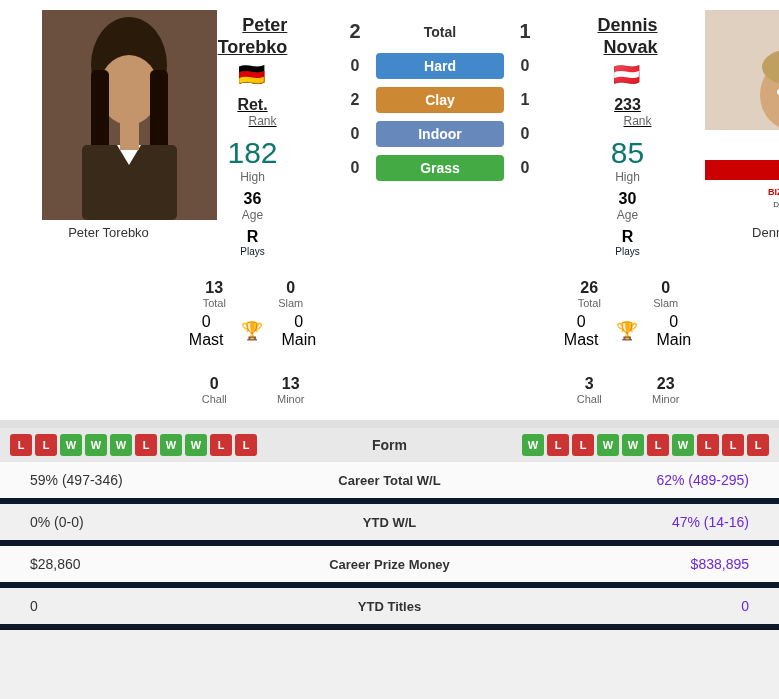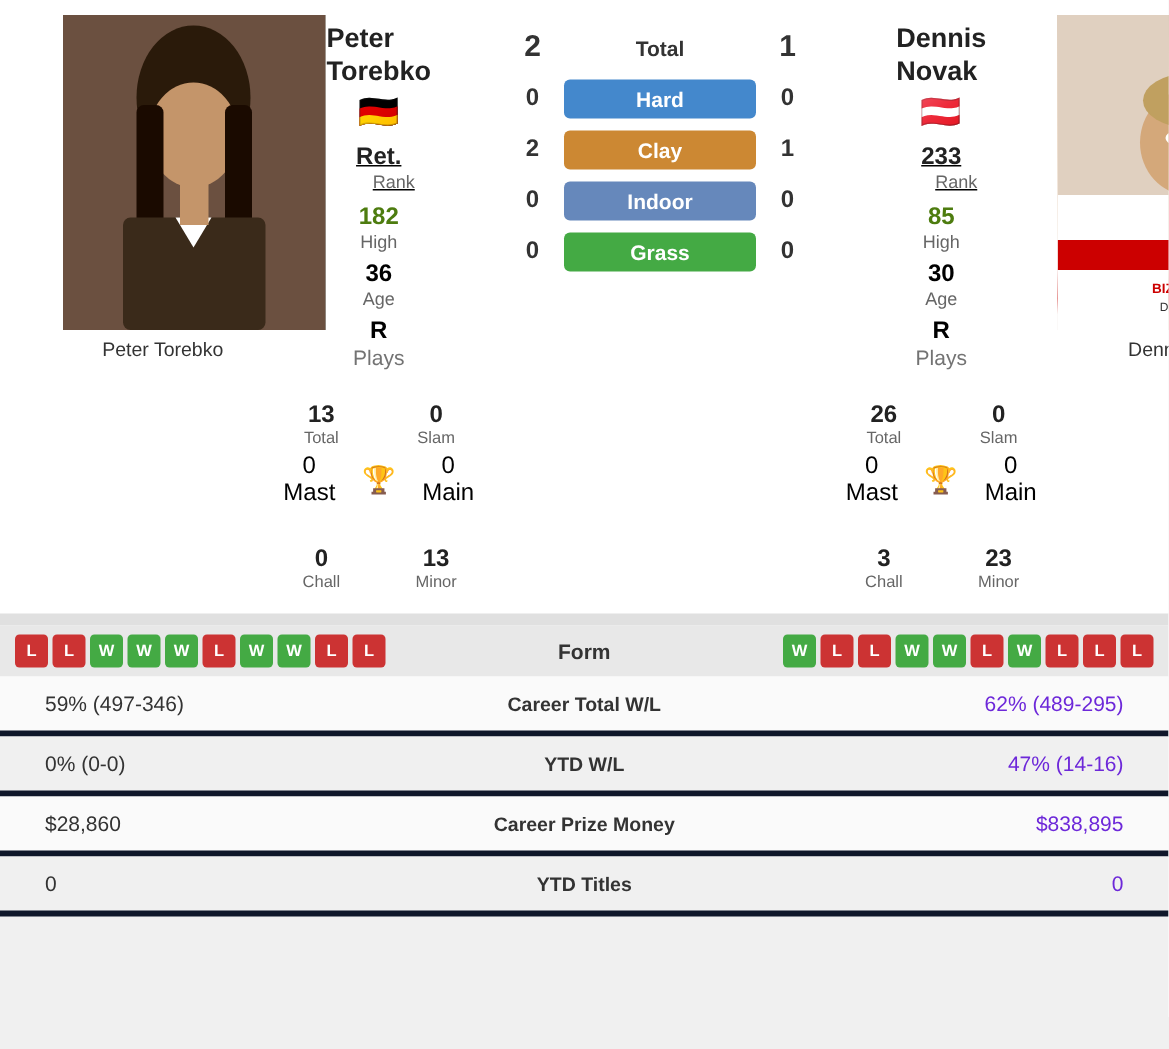--- a/index.html
+++ b/index.html
@@ -50,60 +50,61 @@
       width: 155px;
       flex-shrink: 0;
       display: flex;
       flex-direction: column;
       align-items: center;
       justify-content: flex-start;
       padding: 5px 5px;
     }
 
     .player-header {
-      text-align: left;
+      text-align: right;
       font-size: 18px;
       font-weight: bold;
       color: #222;
       line-height: 1.2;
       margin-bottom: 4px;
+      text-decoration: underline;
     }
 
     .flag {
       font-size: 22px;
       margin-bottom: 8px;
     }
 
     .rank-box {
       text-align: center;
       margin-bottom: 8px;
       text-decoration: underline;
     }
     .rank-val { font-size: 16px; font-weight: bold; color: #222; }
     .rank-label { font-size: 12px; color: #666; margin-left: 20px; }
 
     .stat-high {
       text-align: center;
       margin-bottom: 6px;
     }
-    .stat-high .val { font-size: 16px; font-weight: bold; color: #4d7c0f; }
+    .stat-high .val { font-size: 30px; font-weight: normal; color: #0f766e; }
     .stat-high .lbl { font-size: 12px; color: #666; }
 
     .stat-age {
       text-align: center;
       margin-bottom: 6px;
     }
     .stat-age .val { font-size: 16px; font-weight: bold; }
     .stat-age .lbl { font-size: 12px; color: #666; }
 
     .stat-plays {
       text-align: center;
     }
     .stat-plays .val { font-size: 16px; font-weight: bold; }
-    .stat-plays .lbl { font-size: 14px; color: #737373; }
+    .stat-plays .lbl { font-size: 10px; color: #0f172a; }
 
     .grid-stats {
       display: grid;
       grid-template-columns: 1fr 1fr;
       gap: 4px 8px;
       width: 100%;
       margin-top: 22px;
     }
     .grid-stat-item {
       text-align: center;
@@ -218,21 +219,21 @@
       font-weight: bold;
       color: #fff;
     }
     .badge-w { background: #44aa44; }
     .badge-l { background: #cc3333; }
 
     
     .stats-row {
       display: flex;
       align-items: center;
-      border-bottom: 4px solid #0f172a;
+      border-bottom: 6px solid #0f172a;
       padding: 10px 10px;
       background: #fafafa;
     }
     .stats-row:nth-child(even) { background: #f0f0f0; }
     .stats-val-left { flex: 1; text-align: left; font-size: 14px; color: #333; padding-left: 20px; }
     .stats-val-right { flex: 1; text-align: right; font-size: 14px; color: #6d28d9; padding-right: 20px; }
     .stats-label { width: 200px; text-align: center; font-weight: bold; font-size: 13px; color: #333; }
 
     .divider { width: 100%; height: 8px; background: #e0e0e0; }
   </style>

